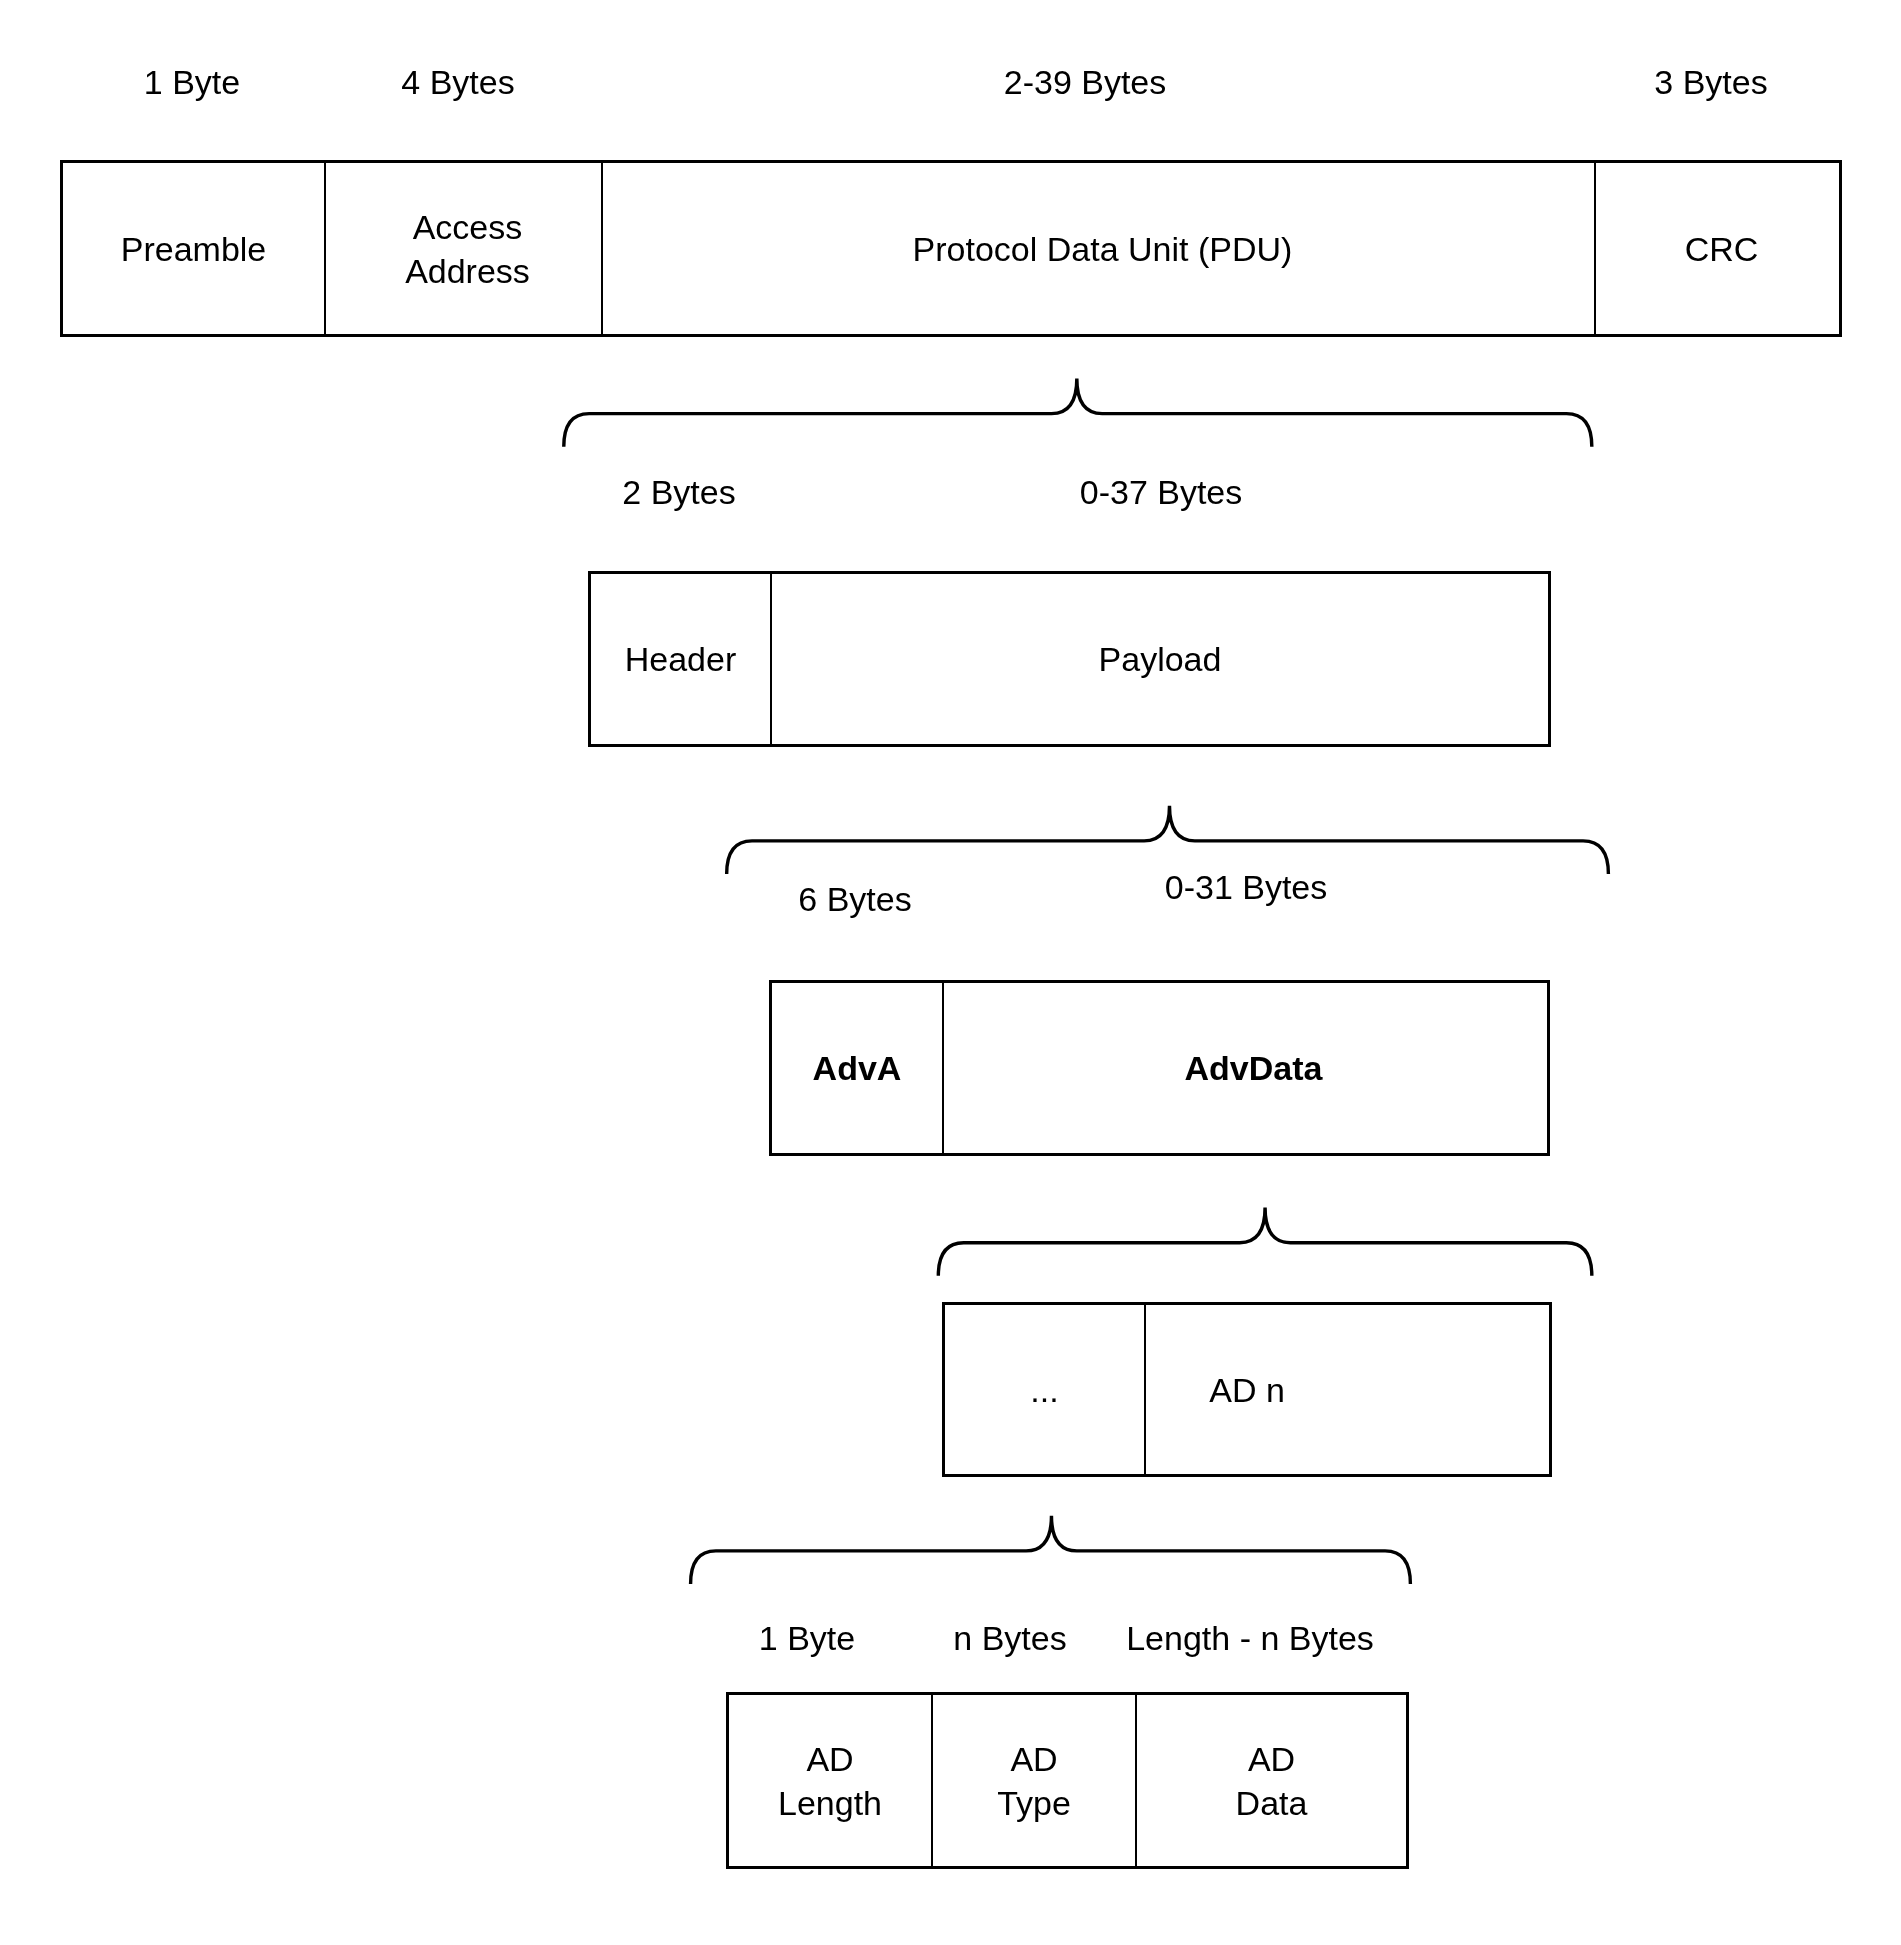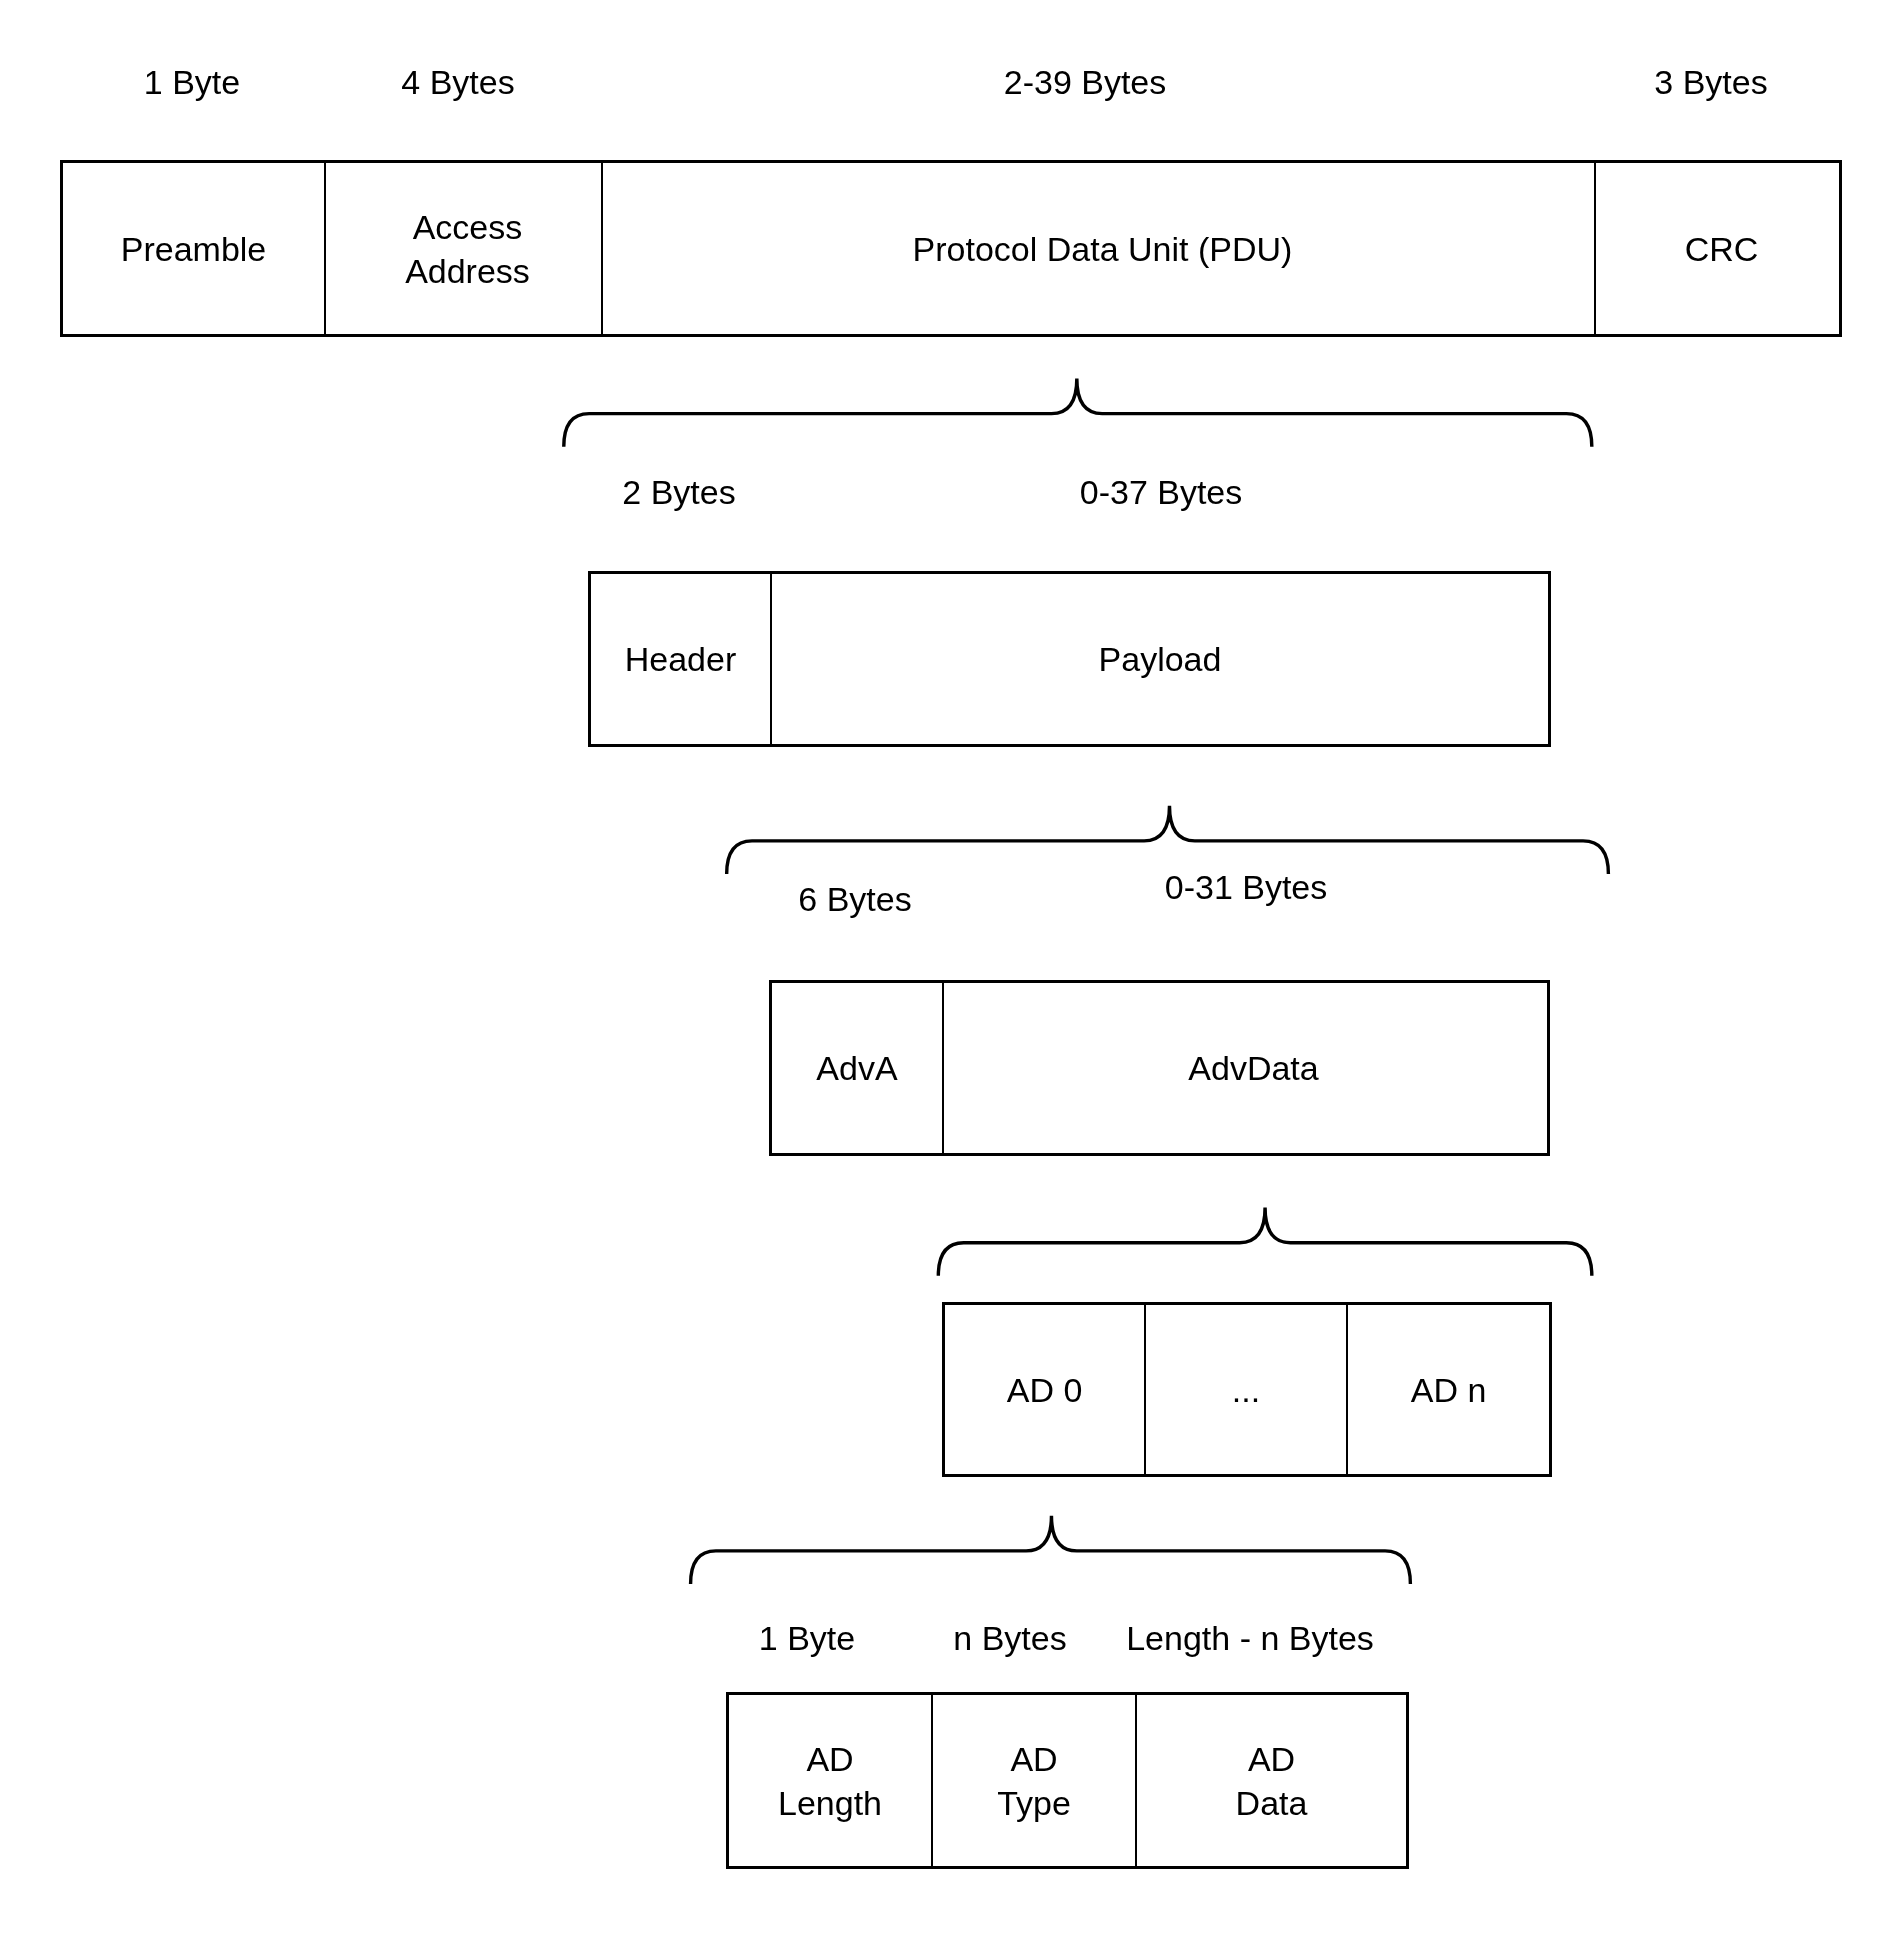--- a/index.html
+++ b/index.html
@@ -73,21 +73,21 @@
   
   #lbl-l2-0 { left: 679px;  top: 471px; }
   #lbl-l2-1 { left: 1161px; top: 471px; }
   #box-l2 { left: 588px; top: 571px; width: 963px; height: 176px; }
   #box-l2 .cell:nth-child(1) { width: 181px; }
   #box-l2 .cell:nth-child(2) { width: 781px; flex: 1; }
 
   
   #lbl-l3-0 { left: 855px;  top: 878px; }
   #lbl-l3-1 { left: 1246px; top: 866px; }
-  #box-l3 { left: 769px; top: 980px; width: 781px; height: 176px; }
+  #box-l3 { left: 769px; top: 980px; width: 781px; height: 176px; font-weight: bold; }
   #box-l3 .cell:nth-child(1) { width: 172px; }
   #box-l3 .cell:nth-child(2) { width: 610px; flex: 1; padding-left: 16px; }
 
   
   #box-l4 { left: 942px; top: 1302px; width: 610px; height: 175px; }
   #box-l4 .cell:nth-child(1) { width: 201px; }
   #box-l4 .cell:nth-child(2) { width: 202px; }
   #box-l4 .cell:nth-child(3) { width: 207px; flex: 1; }
 
   
@@ -134,21 +134,20 @@
 
   <div class="size-label" id="lbl-l3-0">6 Bytes</div>
   <div class="size-label" id="lbl-l3-1">0-31 Bytes</div>
 
   <div class="row-box" id="box-l3">
     <div class="cell">AdvA</div>
     <div class="cell">AdvData</div>
   </div>
 
   <div class="row-box" id="box-l4">
-    <div class="cell">AD 0</div>
     <div class="cell">...</div>
     <div class="cell">AD n</div>
   </div>
 
   <div class="size-label" id="lbl-l5-0">1 Byte</div>
   <div class="size-label" id="lbl-l5-1">n Bytes</div>
   <div class="size-label" id="lbl-l5-2">Length - n Bytes</div>
 
   <div class="row-box" id="box-l5">
     <div class="cell">AD

